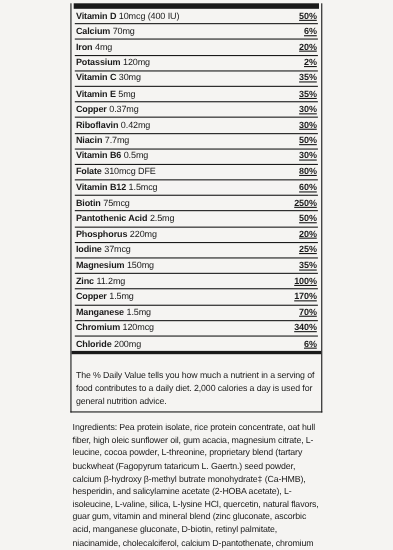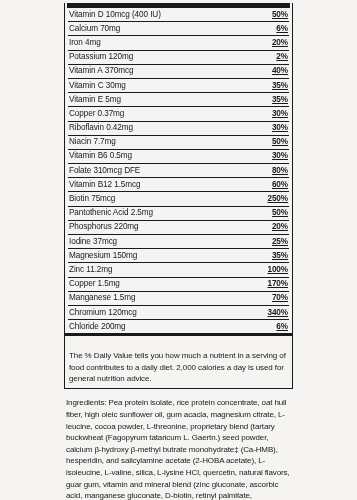--- a/index.html
+++ b/index.html
@@ -42,21 +42,21 @@
     border-bottom: 1px solid #1a1a1a;
     font-size: 8.2px;
     line-height: 1;
     padding: 2.6px 1px 2.4px 1px;
     white-space: nowrap;
   }
   .nrow:last-child {
     border-bottom: none;
   }
   .nname {
-    font-weight: normal;
+    font-weight: bold;
     letter-spacing: -0.1px;
     text-align: center;
   }
   .namt {
     font-weight: normal;
     letter-spacing: -0.1px;
     margin-top: 44px;
   }
   .ndv {
     font-weight: bold;
@@ -99,24 +99,20 @@
           <div><span class="nname">Calcium</span> <span class="namt">70mg</span></div>
           <span class="ndv">6%</span>
         </div>
         <div class="nrow">
           <div><span class="nname">Iron</span> <span class="namt">4mg</span></div>
           <span class="ndv">20%</span>
         </div>
         <div class="nrow">
           <div><span class="nname">Potassium</span> <span class="namt">120mg</span></div>
           <span class="ndv">2%</span>
-        </div>
-        <div class="nrow">
-          <div><span class="nname">Vitamin A</span> <span class="namt">370mcg</span></div>
-          <span class="ndv">40%</span>
         </div>
         <div class="nrow">
           <div><span class="nname">Vitamin C</span> <span class="namt">30mg</span></div>
           <span class="ndv">35%</span>
         </div>
         <div class="nrow">
           <div><span class="nname">Vitamin E</span> <span class="namt">5mg</span></div>
           <span class="ndv">35%</span>
         </div>
         <div class="nrow">

